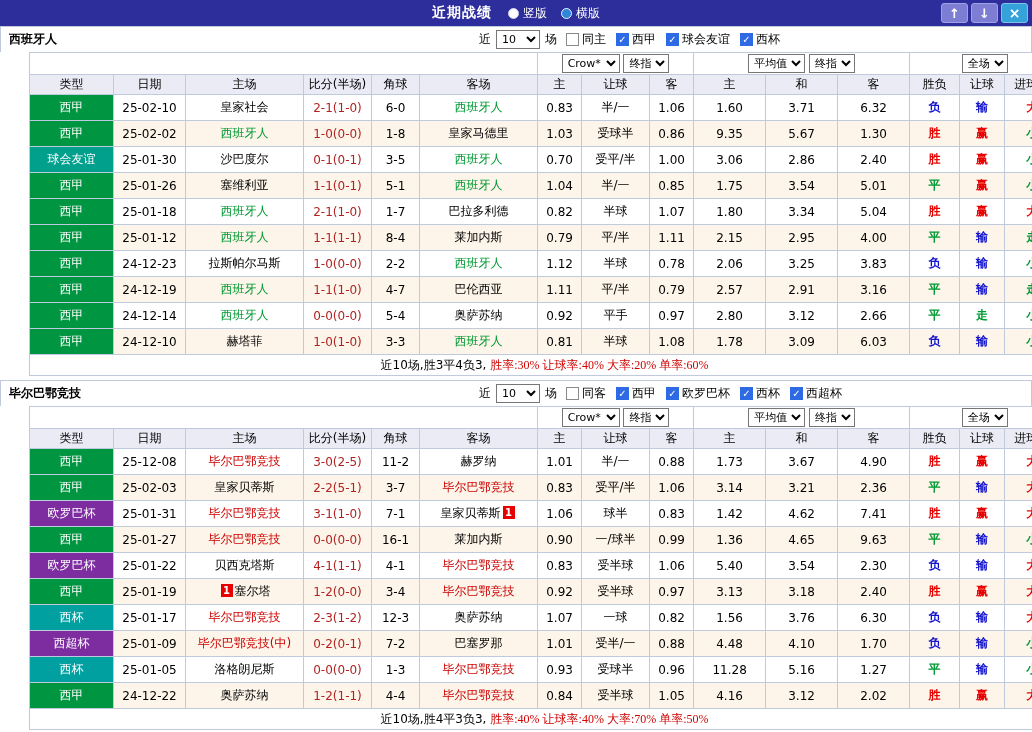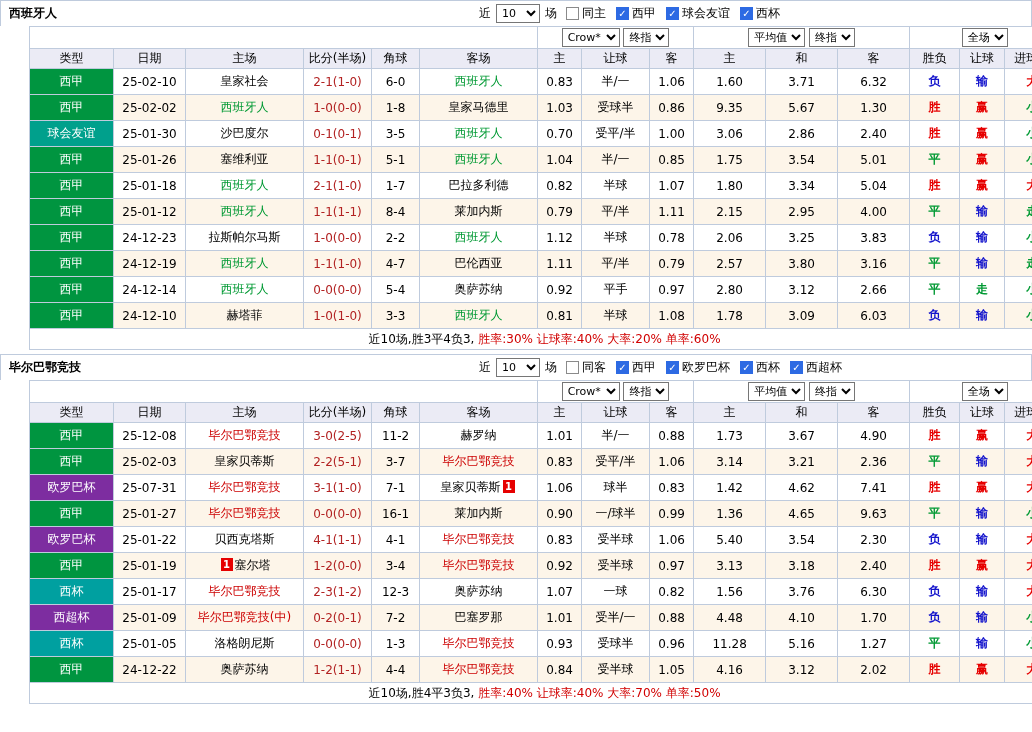--- a/index.html
+++ b/index.html
@@ -66,32 +66,50 @@
   
   table { border-collapse: collapse; table-layout: fixed; width: 955px; margin-left: 29px; }
   td { border: 1px solid var(--border, #bfcbdd); text-align: center; white-space: nowrap; overflow: hidden; padding: 0; }
   thead .ctrl-row td { height: 22px; background: #fff; }
   thead .col-head td { height: 20px; background: var(--thead-bg, #ebebf5); }
   tbody td { height: 26px; }
   tbody tr:nth-child(even) { background: var(--alt-row, #fdf5e9); }
   td.type { color: #fff; }
   td.score { color: var(--score, #b22222); }
   tfoot td.summary { height: 21px; background: #fff; }
-  .sum-red { color: var(--summary-red, #d10000); }
+  .sum-red { color: var(--summary-red, #d10000); font-family: Liberation Serif, serif; }
   .rbadge {
     display: inline-block; min-width: 12px; height: 13px; line-height: 13px;
     background: #e60000; color: #fff; font-size: 10px; font-weight: bold;
     margin: 0 2px; vertical-align: 1px;
   }
 </style>
 </head>
 <body>
 
 <div>
 
+  <div class="titlebar">
+    <span class="title">近期战绩</span>
+    <span class="radios">
+      <label class="radio-item">
+        <span class="radio"></span>
+        <span>竖版</span>
+      </label>
+      <label class="radio-item">
+        <span class="radio checked"></span>
+        <span>横版</span>
+      </label>
+    </span>
+    <span class="tb-buttons">
+      <button class="tb-btn"><span>↑</span></button>
+      <button class="tb-btn"><span>↓</span></button>
+      <button class="tb-btn close"><span>×</span></button>
+    </span>
+  </div>
 
   <div class="section">
     <div class="section-header">
       <span class="team-label">西班牙人</span>
       <span class="controls">
         <span>近</span>
         <select class="count-sel"><option>10</option></select>
         <span>场</span>
         <span class="cb-area">
             <label class="cb-label">
@@ -288,21 +306,21 @@
             <td class="type" style="background: rgb(0, 149, 64);">西甲</td>
             <td>24-12-19</td>
             <td class="team"><span style="color: rgb(0, 153, 51);">西班牙人</span></td>
             <td class="score">1-1(1-0)</td>
             <td>4-7</td>
             <td class="team"><span>巴伦西亚</span></td>
             <td>1.11</td>
             <td>平/半</td>
             <td>0.79</td>
             <td>2.57</td>
-            <td>3.80</td>
+            <td>2.91</td>
             <td>3.16</td>
             <td style="color: rgb(0, 153, 51); font-weight: bold;">平</td>
             <td style="color: rgb(20, 20, 204); font-weight: bold;">输</td>
             <td style="color: rgb(0, 153, 51); font-weight: bold;">走</td>
           </tr>
           <tr>
             <td class="type" style="background: rgb(0, 149, 64);">西甲</td>
             <td>24-12-14</td>
             <td class="team"><span style="color: rgb(0, 153, 51);">西班牙人</span></td>
             <td class="score">0-0(0-0)</td>
@@ -459,21 +477,21 @@
             <td>1.06</td>
             <td>3.14</td>
             <td>3.21</td>
             <td>2.36</td>
             <td style="color: rgb(0, 153, 51); font-weight: bold;">平</td>
             <td style="color: rgb(20, 20, 204); font-weight: bold;">输</td>
             <td style="color: rgb(230, 0, 0); font-weight: bold;">大</td>
           </tr>
           <tr>
             <td class="type" style="background: rgb(125, 45, 160);">欧罗巴杯</td>
-            <td>25-07-31</td>
+            <td>25-01-31</td>
             <td class="team"><span style="color: rgb(204, 0, 0);">毕尔巴鄂竞技</span></td>
             <td class="score">3-1(1-0)</td>
             <td>7-1</td>
             <td class="team"><span>皇家贝蒂斯</span><span class="rbadge">1</span></td>
             <td>1.06</td>
             <td>球半</td>
             <td>0.83</td>
             <td>1.42</td>
             <td>4.62</td>
             <td>7.41</td>

